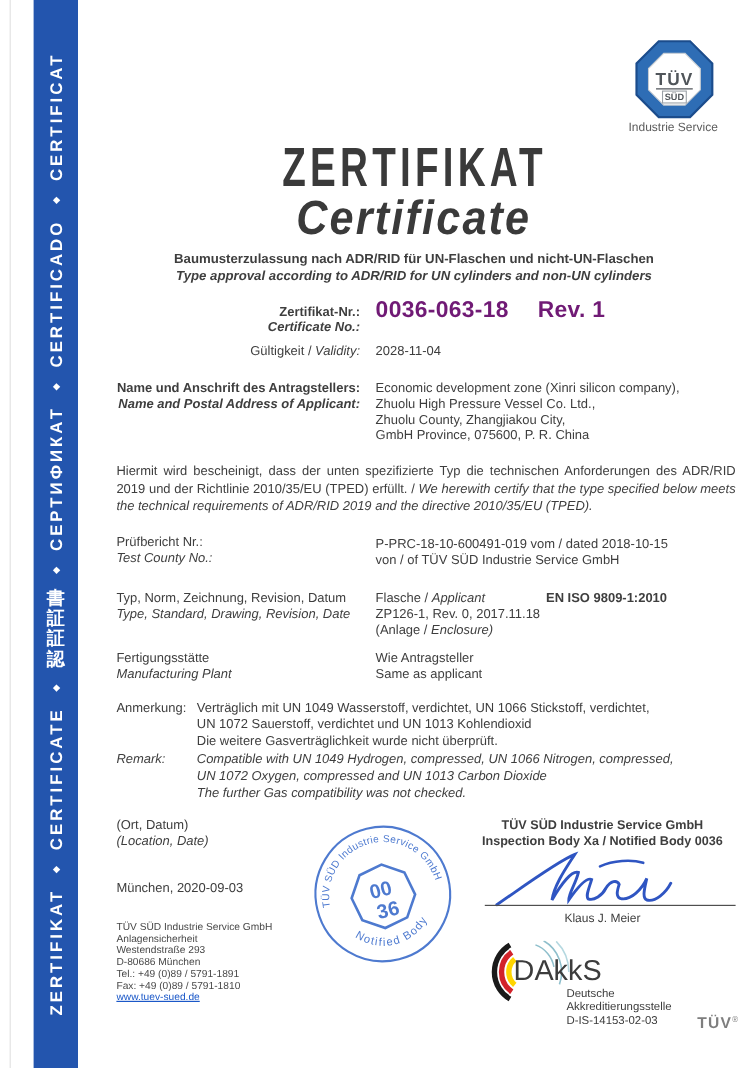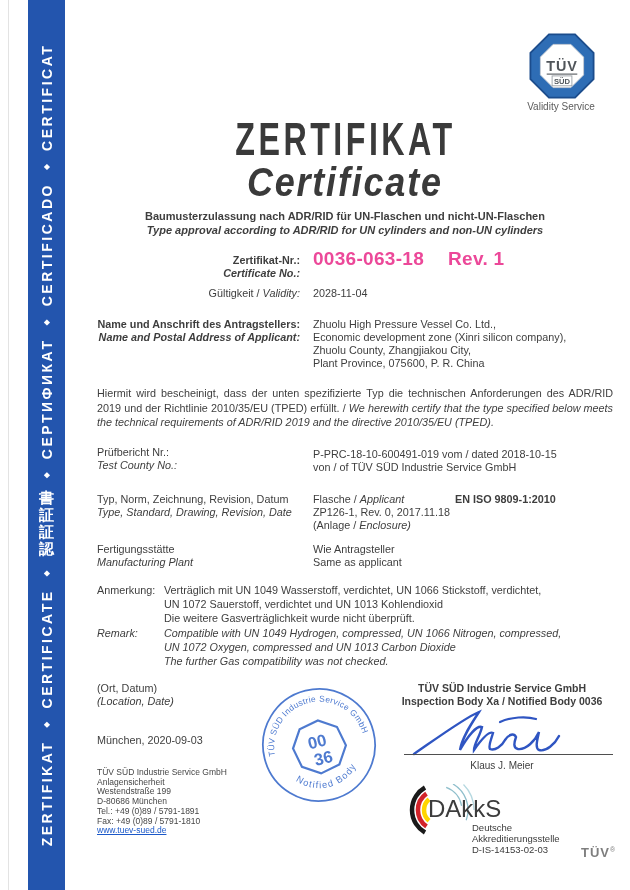--- a/index.html
+++ b/index.html
@@ -33,21 +33,21 @@
 
   
   .title-wrap{left:85px;width:520px;text-align:center;white-space:nowrap;}
   .title-de{display:inline-block;font-weight:bold;font-size:46px;letter-spacing:5px;color:#3a3a3a;transform:scaleX(0.70);transform-origin:center;}
   .title-en{display:inline-block;font-weight:bold;font-style:italic;font-size:40px;letter-spacing:2px;color:#3a3a3a;transform:scaleX(0.90);transform-origin:center;}
   .subtitle{left:85px;top:210px;width:520px;text-align:center;font-weight:bold;font-size:11px;line-height:13.5px;}
 
   
   .lblcol{left:85px;width:215px;text-align:right;line-height:13px;}
   .valcol{left:313px;line-height:13px;}
-  .big-num{font-size:19px;font-weight:bold;letter-spacing:0.3px;color:#ec4899;}
+  .big-num{font-size:19px;font-weight:bold;letter-spacing:0.3px;color:#701a75;}
   .rev{margin-left:24px;}
 
   .statement{left:97px;top:386px;width:516px;text-align:justify;line-height:14.6px;}
 
   .lbl2{left:97px;line-height:13px;}
   .remark-lbl{left:97px;line-height:14.2px;}
   .remark-txt{left:164px;line-height:14.2px;}
 
   .siglinehr{left:404px;top:754px;width:209px;height:1px;background:#4f4f4f;}
   .orgblock{left:390px;width:224px;text-align:center;font-weight:bold;font-size:10.5px;line-height:13px;}
@@ -91,21 +91,21 @@
 </div>
 
 <svg class="abs" style="left:526px;top:30px;" width="72" height="72" viewBox="0 0 80 80">
   <polygon points="75.1,25.5 54.5,4.9 25.5,4.9 4.9,25.5 4.9,54.5 25.5,75.1 54.5,75.1 75.1,54.5" fill="#2e6db5" stroke="#1b4c8c" stroke-width="2"></polygon>
   <polygon points="64,30.1 49.9,16 30.1,16 16,30.1 16,49.9 30.1,64 49.9,64 64,49.9" fill="#ffffff" stroke="#c8cdd2" stroke-width="1"></polygon>
   <text x="40" y="45" font-size="16" font-weight="bold" fill="#50555a" text-anchor="middle" letter-spacing="1">TÜV</text>
   <line x1="23" y1="49" x2="57" y2="49" stroke="#50555a" stroke-width="1.2"></line>
   <rect x="29" y="51" width="22" height="11" fill="#ffffff" stroke="#9aa0a6" stroke-width="1"></rect>
   <text x="40" y="59.5" font-size="8.5" font-weight="bold" fill="#50555a" text-anchor="middle">SÜD</text>
 </svg>
-<div class="abs logo-caption">Validity Service</div>
+<div class="abs logo-caption">Industrie Service</div>
 
 <div class="abs title-wrap" style="top:112px;">
   <span class="title-de">ZERTIFIKAT</span>
 </div>
 <div class="abs title-wrap" style="top:160px;">
   <span class="title-en">Certificate</span>
 </div>
 <div class="abs subtitle">
   <div>Baumusterzulassung nach ADR/RID für UN-Flaschen und nicht-UN-Flaschen</div>
   <div class="i">Type approval according to ADR/RID for UN cylinders and non-UN cylinders</div>
@@ -123,24 +123,24 @@
   <span>Gültigkeit /</span>
   <span class="i">Validity:</span>
 </div>
 <div class="abs valcol" style="top:287px;">2028-11-04</div>
 
 <div class="abs lblcol" style="top:318px;">
   <div class="b">Name und Anschrift des Antragstellers:</div>
   <div class="b i">Name and Postal Address of Applicant:</div>
 </div>
 <div class="abs valcol" style="top:318px;">
+  <div>Economic development zone (Xinri silicon company),</div>
   <div>Zhuolu High Pressure Vessel Co. Ltd.,</div>
-  <div>Economic development zone (Xinri silicon company),</div>
   <div>Zhuolu County, Zhangjiakou City,</div>
-  <div>Plant Province, 075600, P. R. China</div>
+  <div>GmbH Province, 075600, P. R. China</div>
 </div>
 
 <div class="abs statement">
   <span>Hiermit wird bescheinigt, dass der unten spezifizierte Typ die technischen Anforderungen des ADR/RID 2019 und der Richtlinie 2010/35/EU (TPED) erfüllt. /</span>
   <span class="i">We herewith certify that the type specified below meets the technical requirements of ADR/RID 2019 and the directive 2010/35/EU (TPED).</span>
 </div>
 
 <div class="abs lbl2" style="top:446px;">
   <div>Prüfbericht Nr.:</div>
   <div class="i">Test County No.:</div>
@@ -219,21 +219,21 @@
 <svg class="abs sig-svg" width="200" height="50" viewBox="0 0 200 50">
   <path d="M6,46 C32,28 58,9 71,4 C64,15 54,29 52,42 C60,28 69,17 74,19 C72,28 66,36 66,42 C73,32 81,23 85,25 C83,32 80,38 82,41 C87,43 94,38 97,32 C101,26 106,25 108,29 C106,35 105,40 110,41 C118,42 127,33 131,24 C129,33 127,40 131,42 C138,44 147,36 151,28" fill="none" stroke="#2f55c2" stroke-width="2.4" stroke-linecap="round"></path>
   <path d="M92,14 C103,9 118,8 128,11" fill="none" stroke="#2f55c2" stroke-width="2.2" stroke-linecap="round"></path>
 </svg>
 <div class="abs siglinehr"></div>
 <div class="abs signer">Klaus J. Meier</div>
 
 <div class="abs address">
   <div>TÜV SÜD Industrie Service GmbH</div>
   <div>Anlagensicherheit</div>
-  <div>Westendstraße 199</div>
+  <div>Westendstraße 293</div>
   <div>D-80686 München</div>
   <div>Tel.: +49 (0)89 / 5791-1891</div>
   <div>Fax: +49 (0)89 / 5791-1810</div>
   <div><a href="#">www.tuev-sued.de</a></div>
 </div>
 
 <svg class="abs" style="left:398px;top:784px;" width="180" height="78" viewBox="0 0 180 78">
   <g>
     <path d="M27,3.5 A26,26 0 0 0 27,48.5" fill="none" stroke="#1a1a1a" stroke-width="4.5"></path>
     <path d="M28.5,9.6 A20,20 0 0 0 28.5,42.4" fill="none" stroke="#d2232a" stroke-width="4.5"></path>

